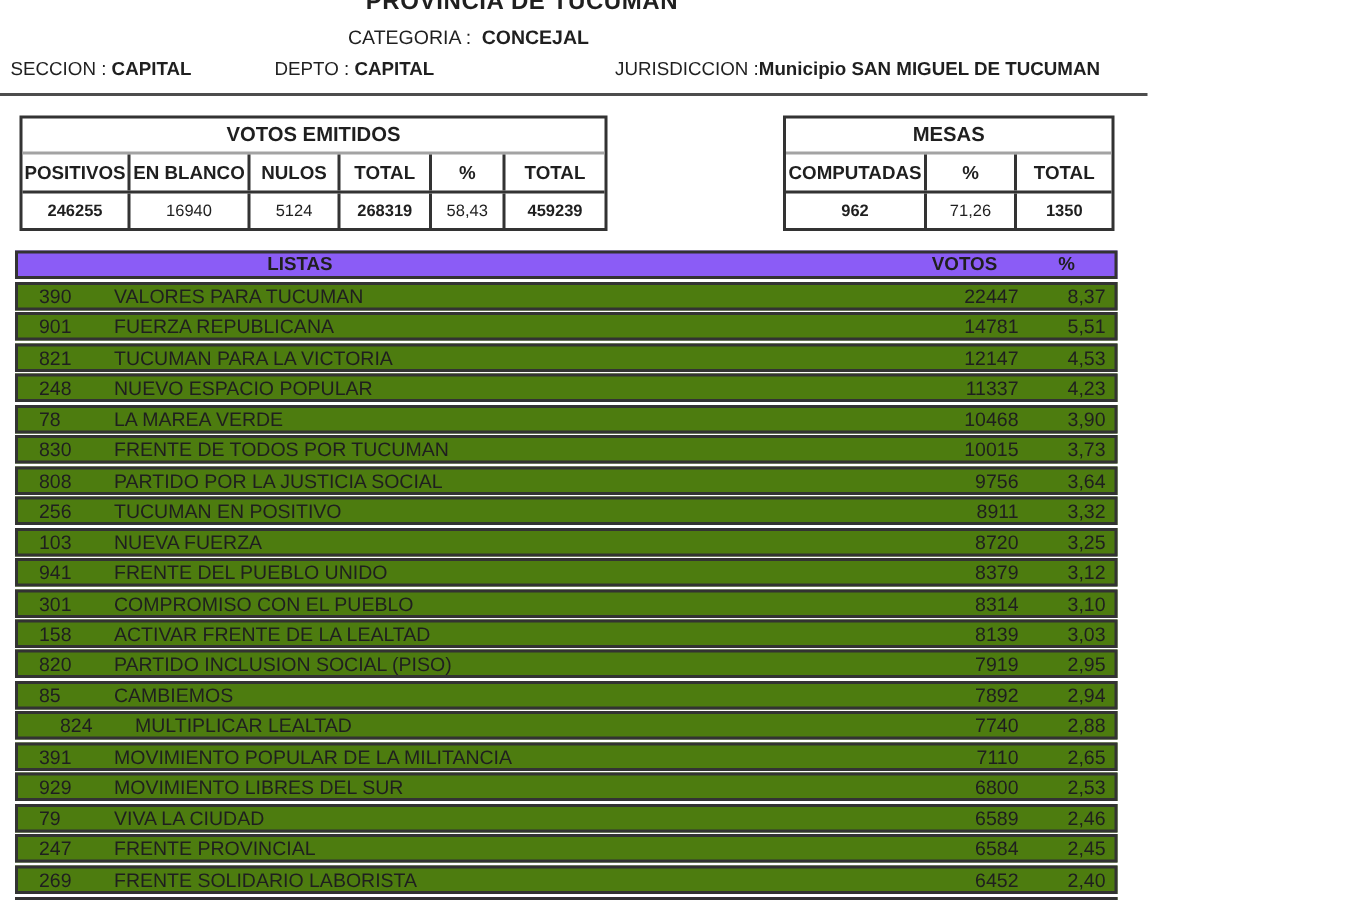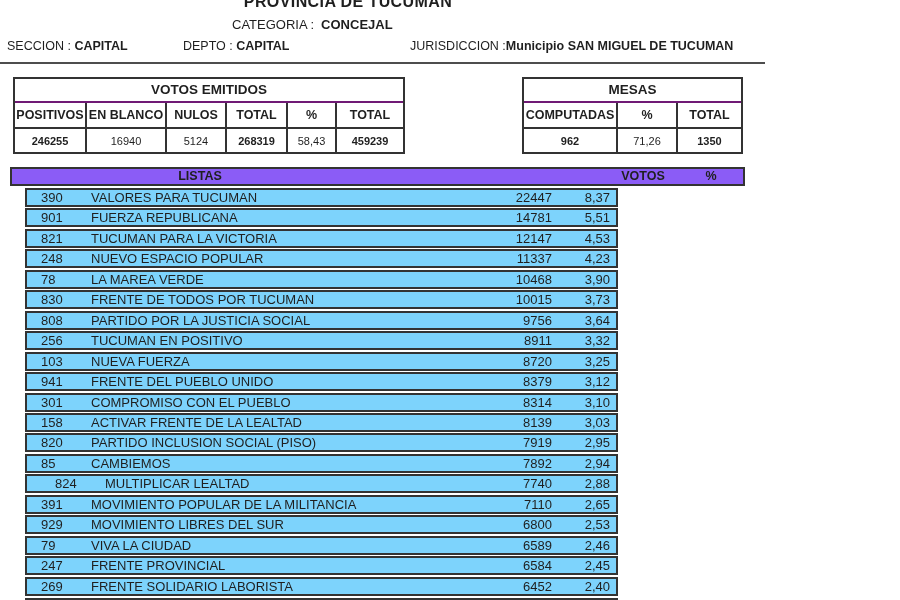--- a/index.html
+++ b/index.html
@@ -17,42 +17,42 @@
   .m-seccion{left:7px;}
   .m-depto{left:183px;}
   .m-juris{left:410px;}
   .hrule{position:absolute;top:62px;left:0;width:765px;height:0;border-top:2px solid #4d4d4d;}
 
   
   .stable{position:absolute;top:77px;border:2px solid #333;background:#fff;box-sizing:border-box;}
   .v-pos{left:13px;width:392px;}
   .m-pos{left:522px;width:221px;}
   .ttitle{height:22px;line-height:22px;text-align:center;font-weight:bold;font-size:13.5px;
-          border-bottom:2px solid #701a75;}
+          border-bottom:2px solid #a3a3a3;}
   .trow{display:flex;}
   .thead{height:24px;border-bottom:2px solid #333;font-weight:bold;font-size:12.5px;}
   .tvals{height:23px;font-size:11px;}
   .trow > div{display:flex;align-items:center;justify-content:center;
               border-right:2px solid #333;box-sizing:border-box;white-space:nowrap;}
   .trow > div:last-child{border-right:none;flex:1;}
   .vw0{width:72px;} .vw1{width:80px;} .vw2{width:60px;} .vw3{width:61px;} .vw4{width:49px;}
   .mw0{width:94px;} .mw1{width:60px;}
   .bold{font-weight:bold;}
 
   
   .lheader{position:absolute;left:10px;top:167px;width:735px;height:19px;
            border:2px solid #333;box-sizing:border-box;background:#8b5cf6;}
   .lheader span{position:absolute;top:0;height:15px;line-height:15px;text-align:center;
                 font-weight:bold;font-size:12.5px;}
   .h-listas{left:118px;width:140px;}
   .h-votos{left:591px;width:80px;}
   .h-pct{left:679px;width:40px;}
 
-  .lrow{position:absolute;left:25px;width:593px;height:19px;border:2px solid #333;
-        box-sizing:border-box;background:#7dd3fc;display:flex;align-items:center;
+  .lrow{position:absolute;left:10px;width:735px;height:19px;border:2px solid #333;
+        box-sizing:border-box;background:#4d7c0f;display:flex;align-items:center;
         font-size:13px;white-space:nowrap;}
   .c-num{width:50px;padding-left:14px;box-sizing:content-box;}
   .c-name{flex:1;overflow:hidden;}
   .c-votes{width:90px;text-align:right;}
   .c-pct{width:58px;text-align:right;margin-right:6px;}
   .partial{top:597.5px;}
 </style>
 </head>
 <body>
 

